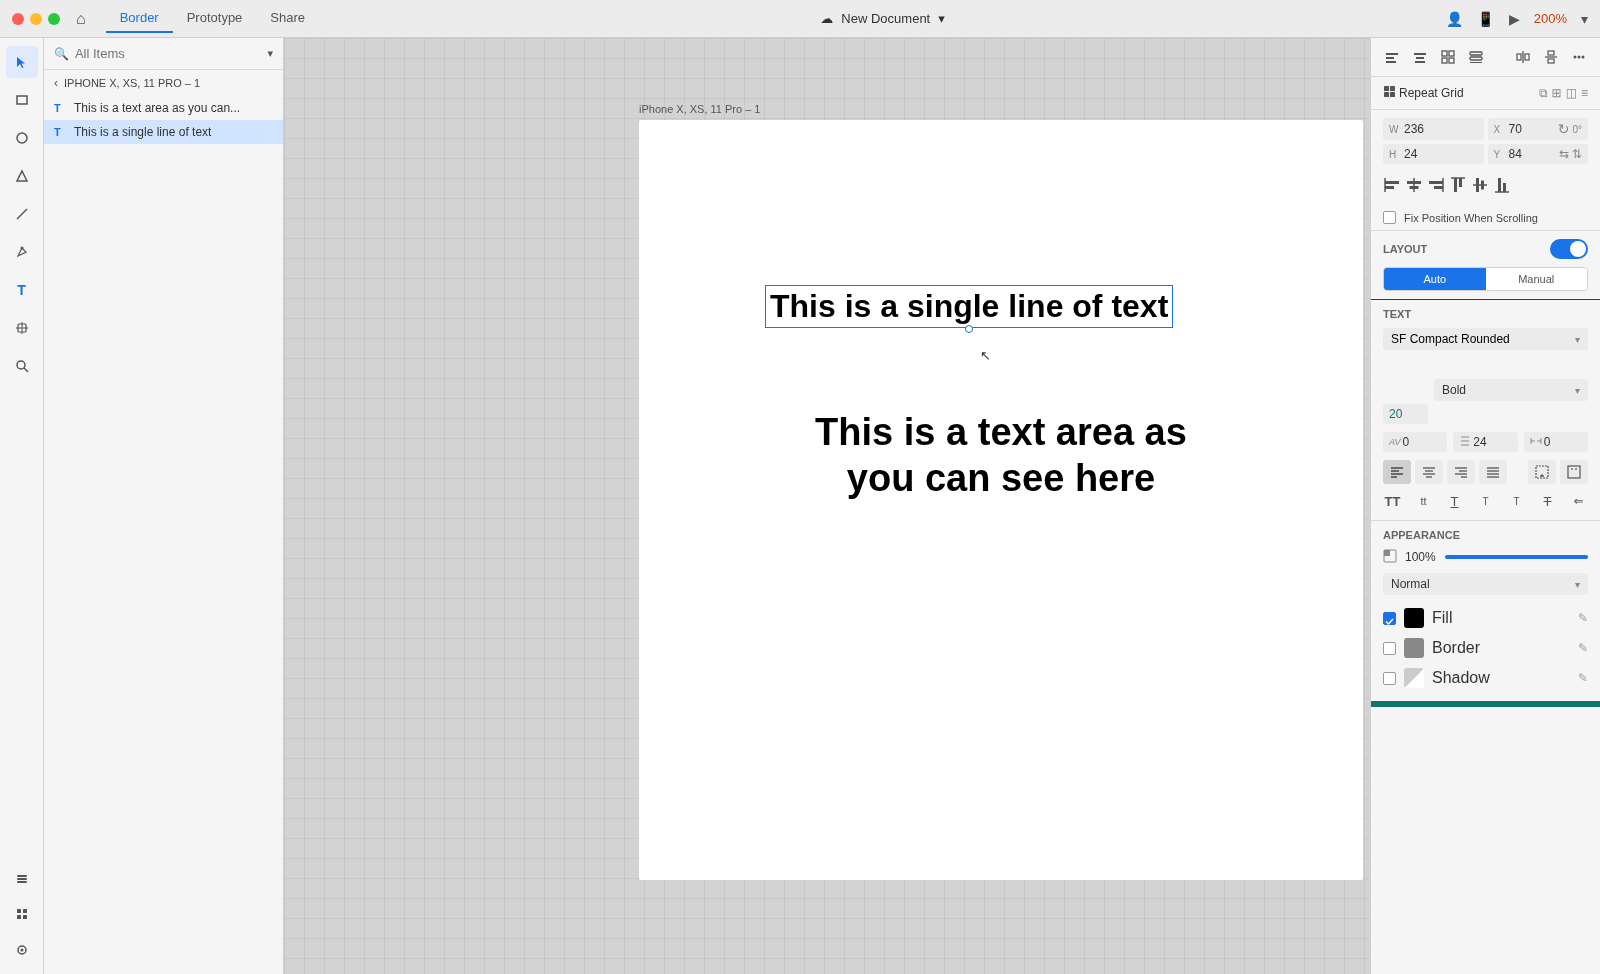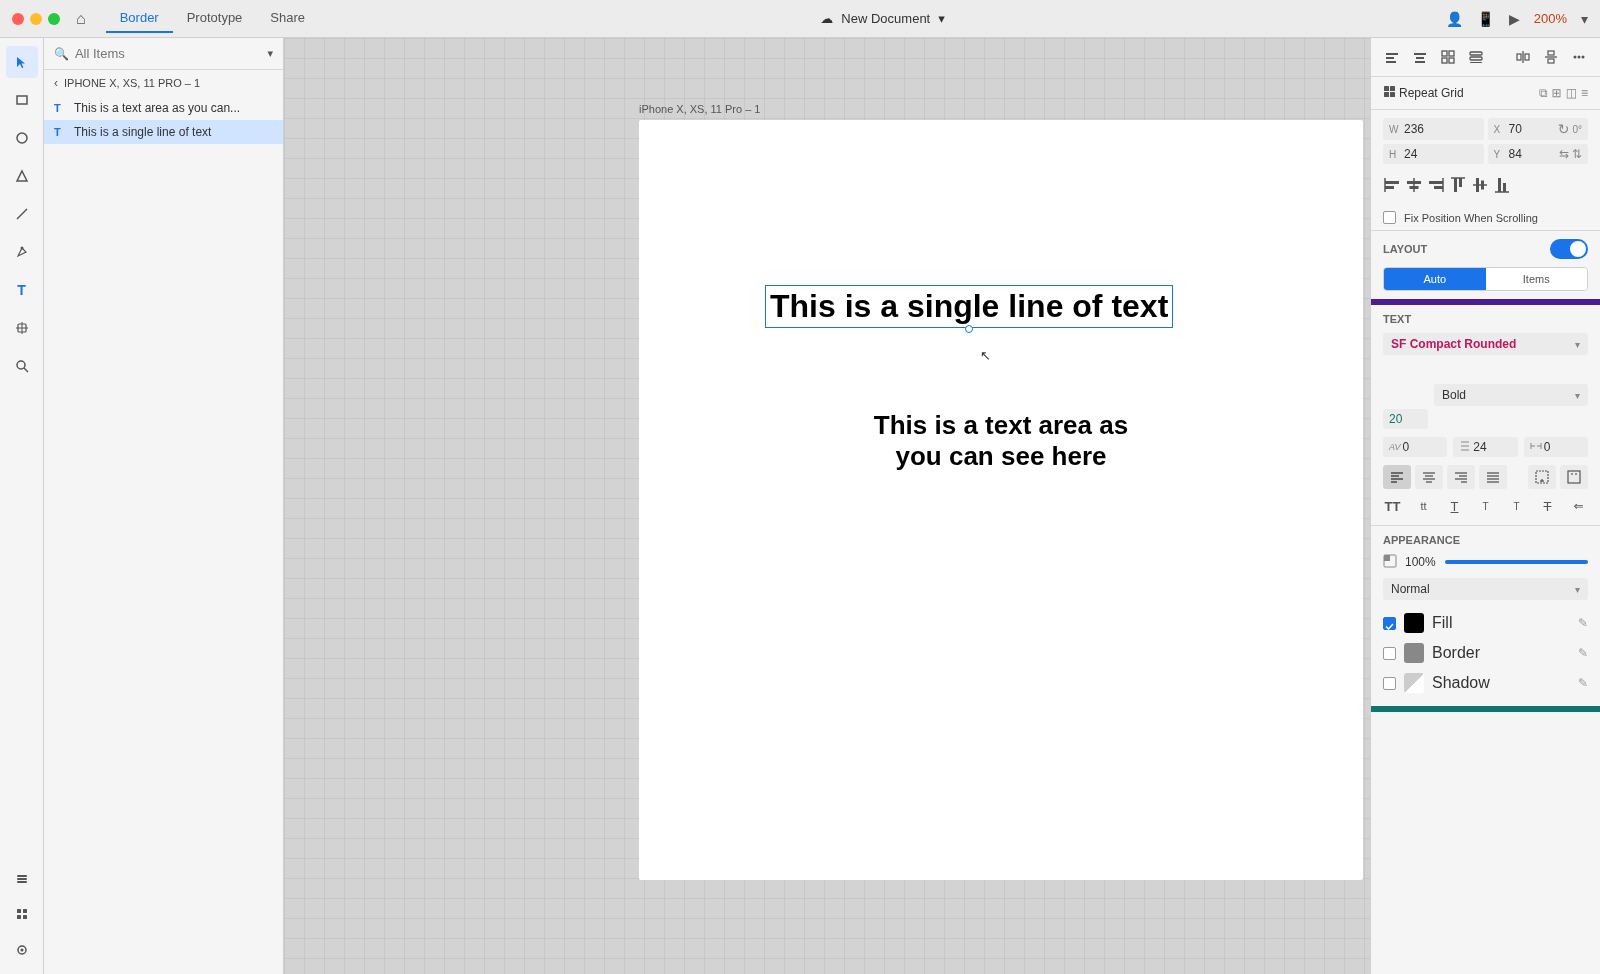--- a/index.html
+++ b/index.html
@@ -137,21 +137,21 @@
       border-radius: 50%;
     }
     .text-element-area {
       position: absolute;
       top: 290px;
       left: 78px;
       width: 568px;
       text-align: center;
     }
     .text-element-area-text {
-      font-size: 26px;
+      font-size: 38px;
       font-weight: 900;
       color: #000;
       line-height: 1.2;
     }
 
     
     .right-panel {
       width: 230px;
       background: #F5F5F5;
       border-left: 1px solid #D0D0D0;
@@ -211,21 +211,21 @@
 
     
     .fix-position-row {
       display: flex; align-items: flex-end; gap: 8px; padding: 6px 12px;
       border-bottom: 1px solid #D8D8D8;
     }
     .fix-checkbox { width: 13px; height: 13px; border: 1px solid #999; border-radius: 2px; background: #fff; }
     .fix-label { font-size: 11px; color: #444; }
 
     
-    .layout-section { padding: 8px 12px; border-bottom: 6px solid #4c1d95; }
+    .layout-section { padding: 8px 12px; border-bottom: 1px solid #4c1d95; }
     .layout-header { display: flex; align-items: center; justify-content: space-between; margin-bottom: 8px; }
     .toggle-switch {
       width: 38px; height: 20px; background: #1a73e8; border-radius: 10px; position: relative; cursor: pointer;
     }
     .toggle-knob {
       position: absolute; right: 2px; top: 2px;
       width: 16px; height: 16px; background: #fff; border-radius: 50%;
     }
     .auto-manual-row {
       display: flex; border: 1px solid #D0D0D0; border-radius: 4px; overflow: hidden;
@@ -236,21 +236,21 @@
     .auto-btn { background: #1a73e8; color: #fff; }
     .manual-btn { background: #fff; color: #555; }
 
     
     .text-section { padding: 8px 12px; border-bottom: 1px solid #D8D8D8; }
     .text-title { font-size: 11px; font-weight: 600; color: #666; text-transform: uppercase; margin-bottom: 8px; }
     .font-family-row {
       display: flex; align-items: center; justify-content: space-between;
       background: #EBEBEB; border-radius: 3px; padding: 4px 8px; margin-bottom: 6px; cursor: pointer;
     }
-    .font-family { font-size: 12px; color: #be185d; font-weight: bold; }
+    .font-family { font-size: 12px; color: #000000; }
     .font-arrow { font-size: 10px; color: #888; }
     .font-size-row {
       display: flex; align-items: center; gap: 6px; margin-bottom: 8px;
     }
     .font-size-field {
       background: #EBEBEB; border-radius: 3px; padding: 3px 6px; font-size: 12px; color: #0f766e; min-width: 45px; margin-top: 48px;
     }
     .font-weight-row {
       display: flex; align-items: center; justify-content: space-between;
       background: #EBEBEB; border-radius: 3px; padding: 4px 8px; cursor: pointer; flex: 1;
@@ -599,21 +599,21 @@
 
     <div class="layout-section">
       <div class="layout-header">
         <span style="font-size:11px; font-weight:600; color:#666; text-transform:uppercase;">LAYOUT</span>
         <div class="toggle-switch">
           <div class="toggle-knob"></div>
         </div>
       </div>
       <div class="auto-manual-row">
         <div class="auto-btn">Auto</div>
-        <div class="manual-btn">Items</div>
+        <div class="manual-btn">Manual</div>
       </div>
     </div>
 
     <div class="text-section">
       <div class="text-title">TEXT</div>
       <div class="font-family-row">
         <span class="font-family">SF Compact Rounded</span>
         <span class="font-arrow">▾</span>
       </div>
       <div class="font-size-row">

